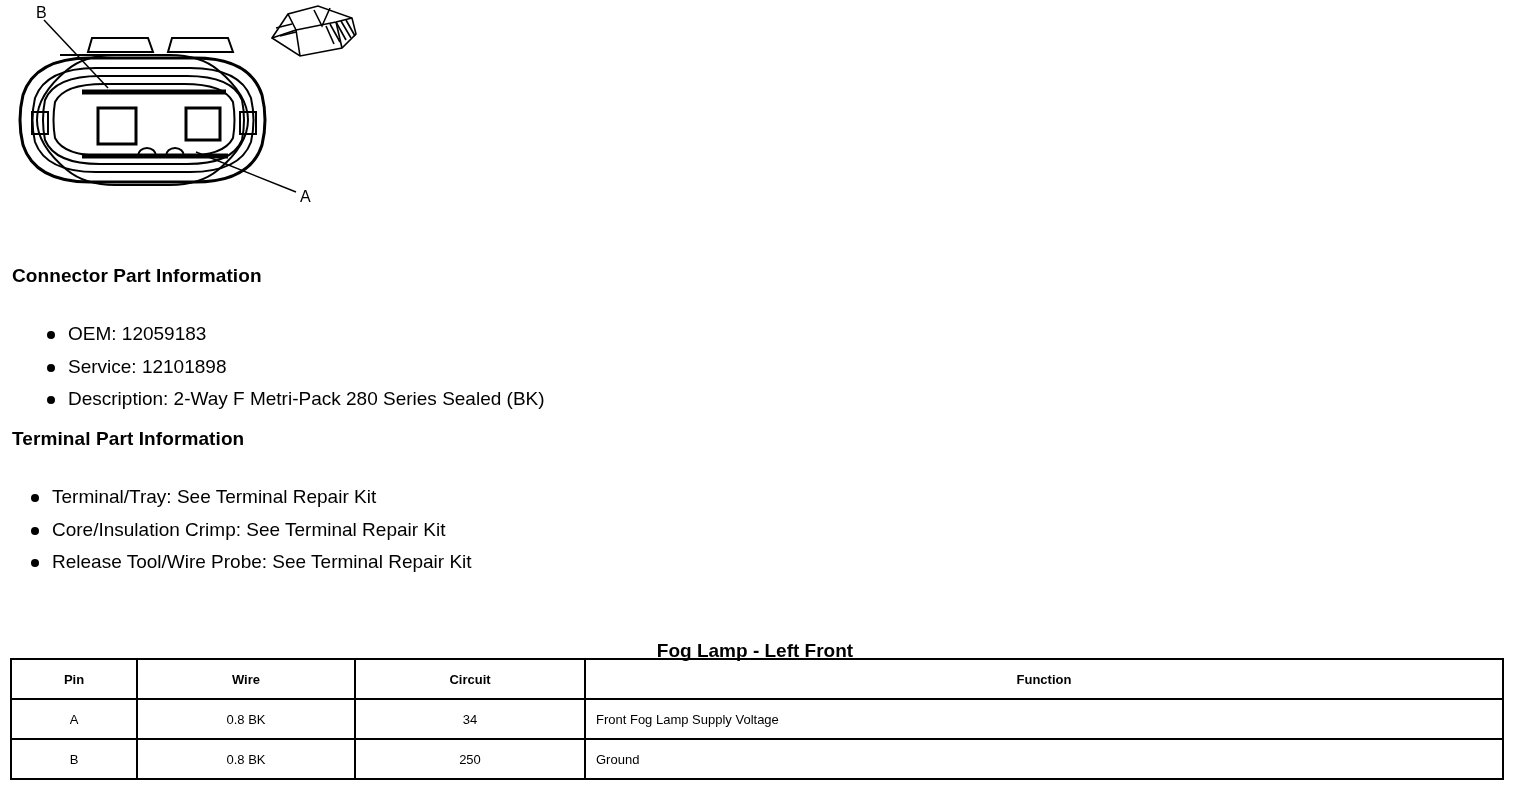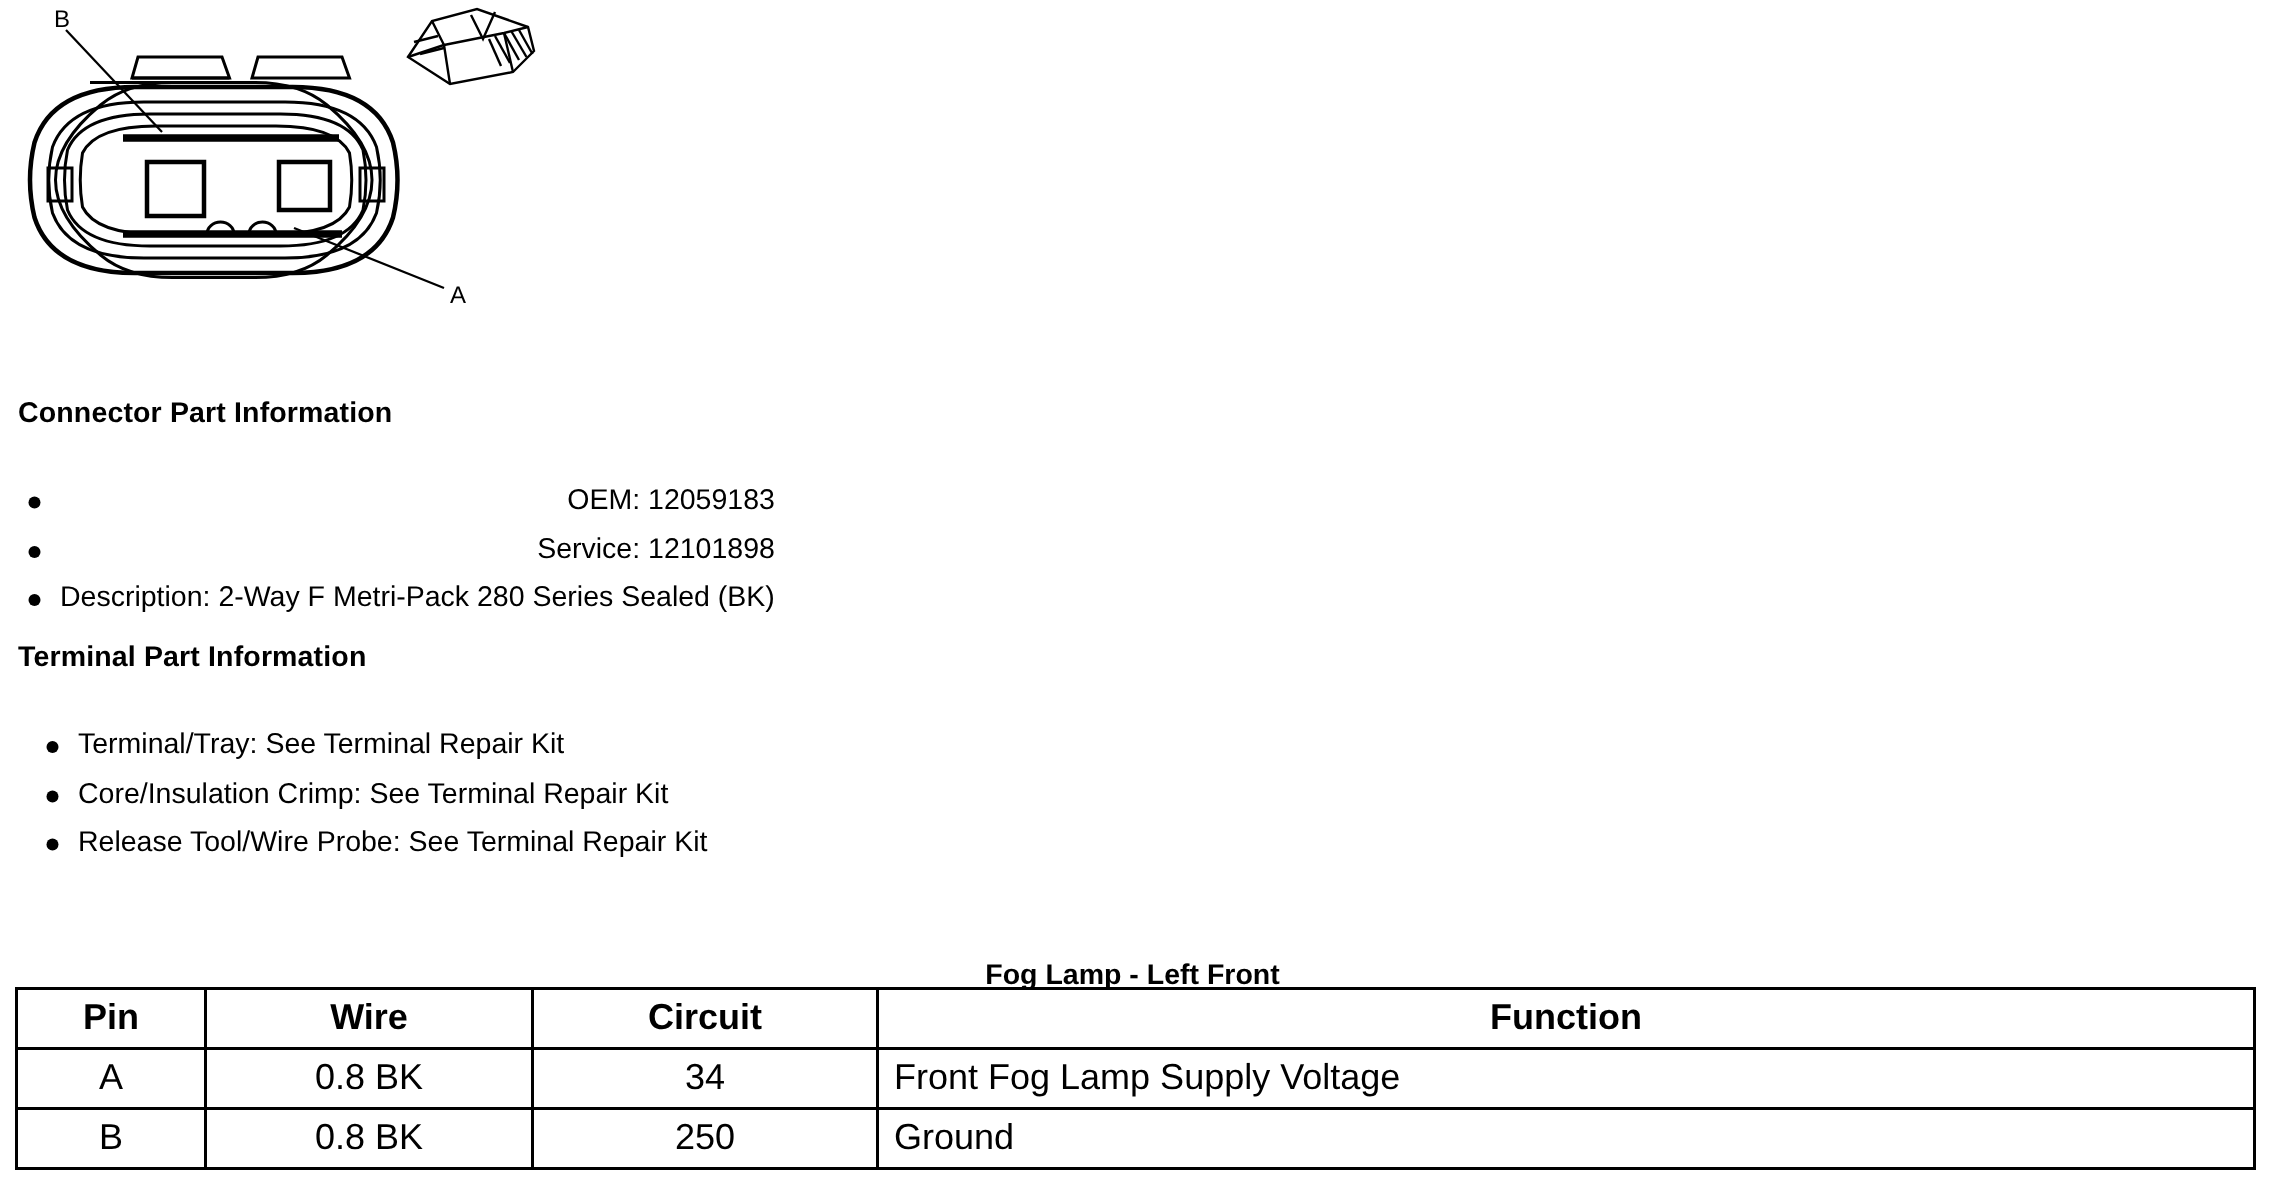--- a/index.html
+++ b/index.html
@@ -64,23 +64,22 @@
     content: "";
     position: absolute;
     left: 9px;
     top: 13px;
     width: 8px;
     height: 8px;
     background: #000;
     border-radius: 50%;
   }
   #connector-list {
-    left: 10px;
+    left: 38px;
     top: 318px;
-    text-align: right;
   }
   #terminal-list {
     left: 22px;
     top: 481px;
   }
 
   
   #table-title {
     position: absolute;
     top: 640px;
@@ -93,21 +92,21 @@
   #pin-table {
     position: absolute;
     left: 10px;
     top: 658px;
     width: 1494px;
     border-collapse: collapse;
     table-layout: fixed;
   }
   #pin-table th, #pin-table td {
     border: 2px solid #000;
-    font-size: 24px;
+    font-size: 13px;
     font-weight: normal;
     height: 38px;
     padding: 0 8px;
   }
   #pin-table th {
     font-weight: bold;
     text-align: center;
   }
   #pin-table td.c-pin,
   #pin-table td.c-wire,

